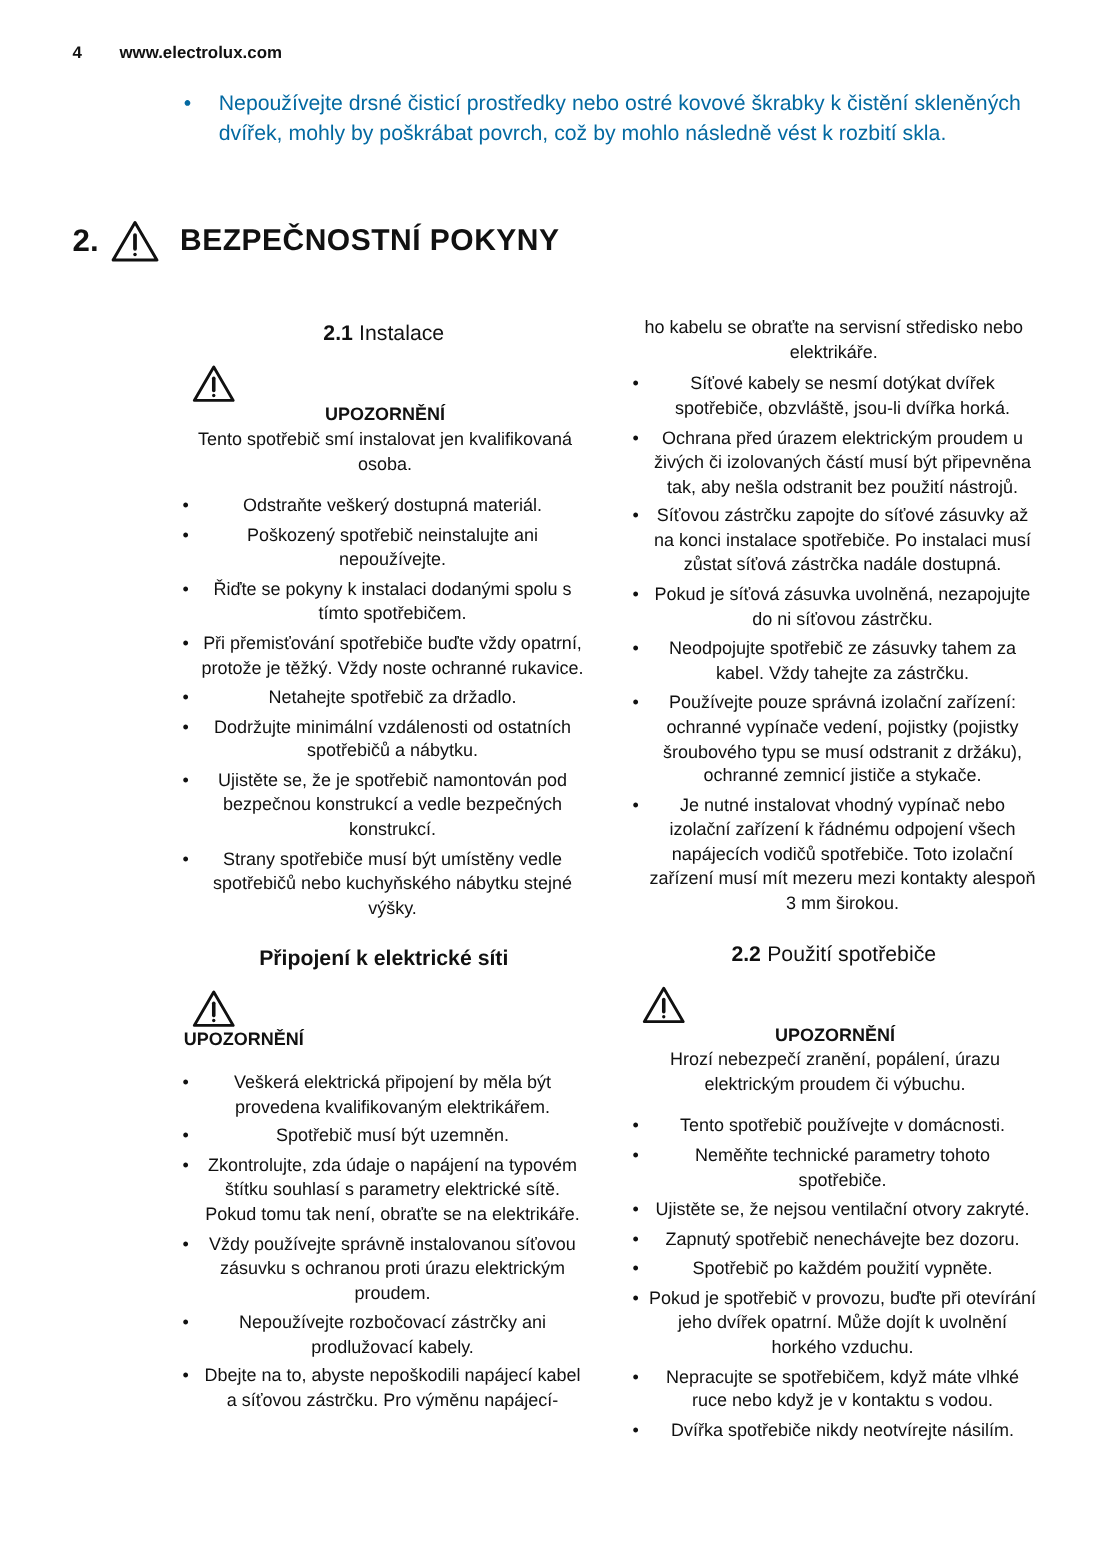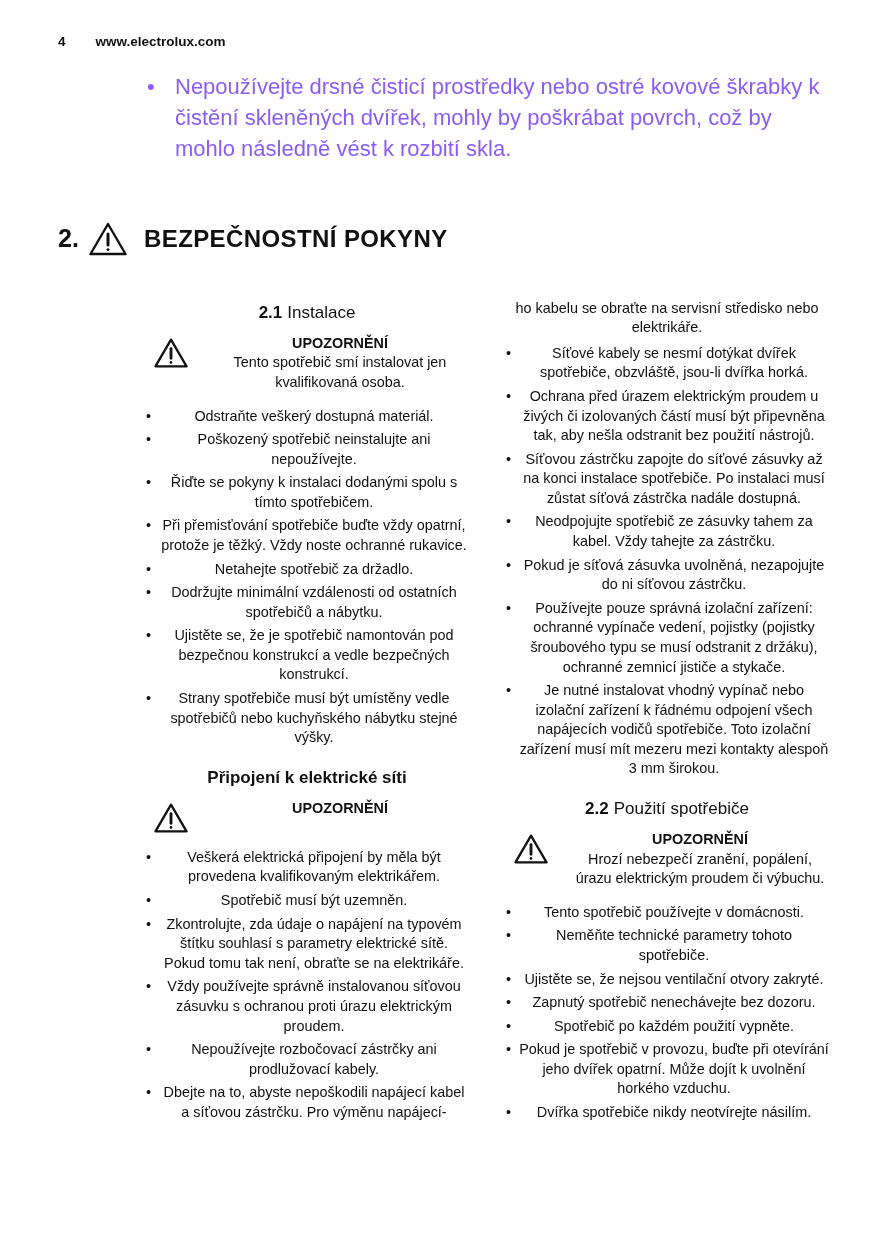--- a/index.html
+++ b/index.html
@@ -20,23 +20,23 @@
     gap: 30px;
     font-size: 13.5px;
     font-weight: bold;
     margin-bottom: 22px;
   }
   
   .intro-list {
     list-style: none;
     margin: 0 0 0 87px;
     padding: 0;
-    font-size: 22px;
+    font-size: 17px;
     line-height: 1.42;
-    color: #8b5cf6;
+    color: #0369a1;
   }
   .intro-list li { position: relative; padding-left: 30px; }
   .intro-list li::before { content: "•"; position: absolute; left: 2px; }
   
   .section-heading {
     display: flex;
     align-items: center;
     margin: 56px 0 42px 0;
   }
   .sec-num { font-size: 25px; font-weight: bold; width: 30px; }
@@ -61,20 +61,21 @@
   .subheading { margin: 2px 0 10px 0; font-size: 17px; }
   .subheading .sub-num { font-weight: bold; margin-right: 5px; }
   .subheading .sub-text { font-weight: normal; }
   .subheading2 { margin: 16px 0 10px 0; font-size: 17px; font-weight: bold; }
   .subheading-mt { margin-top: 18px; }
   
   .warning {
     display: flex;
     align-items: flex-start;
     margin: 8px 0 14px 2px;
+    flex-direction: column;
   }
   .warning .warn-icon { width: 58px; padding-top: 3px; justify-content: flex-start; padding-left: 6px; }
   .warn-text { flex: 1; }
   .warn-title { font-weight: bold; }
   .warn-body { font-weight: normal; }
   
   .bullets { list-style: none; margin: 0 0 4px 0; padding: 0; }
   .bullets li { position: relative; padding-left: 14px; margin-bottom: 4px; }
   .bullets li::before { content: "•"; position: absolute; left: 1px; }
   .cont-paragraph { margin: 0 0 6px 0; }
@@ -165,22 +166,22 @@
     </div>
 
     <div class="col">
 
       <p class="cont-paragraph">ho kabelu se obraťte na servisní středisko nebo elektrikáře.</p>
 
       <ul class="bullets">
           <li>Síťové kabely se nesmí dotýkat dvířek spotřebiče, obzvláště, jsou-li dvířka horká.</li>
           <li>Ochrana před úrazem elektrickým proudem u živých či izolovaných částí musí být připevněna tak, aby nešla odstranit bez použití nástrojů.</li>
           <li>Síťovou zástrčku zapojte do síťové zásuvky až na konci instalace spotřebiče. Po instalaci musí zůstat síťová zástrčka nadále dostupná.</li>
+          <li>Pokud je síťová zásuvka uvolněná, nezapojujte do ni síťovou zástrčku.</li>
           <li>Neodpojujte spotřebič ze zásuvky tahem za kabel. Vždy tahejte za zástrčku.</li>
-          <li>Pokud je síťová zásuvka uvolněná, nezapojujte do ni síťovou zástrčku.</li>
           <li>Používejte pouze správná izolační zařízení: ochranné vypínače vedení, pojistky (pojistky šroubového typu se musí odstranit z držáku), ochranné zemnicí jističe a stykače.</li>
           <li>Je nutné instalovat vhodný vypínač nebo izolační zařízení k řádnému odpojení všech napájecích vodičů spotřebiče. Toto izolační zařízení musí mít mezeru mezi kontakty alespoň 3 mm širokou.</li>
         </ul>
 
       <h2 class="subheading subheading-mt">
         <span class="sub-num">2.2</span><span class="sub-text">Použití spotřebiče</span>
       </h2>
 
       <div class="warning">
         <span class="warn-icon">
@@ -196,20 +197,21 @@
         </div>
       </div>
 
       <ul class="bullets">
           <li>Tento spotřebič používejte v domácnosti.</li>
           <li>Neměňte technické parametry tohoto spotřebiče.</li>
           <li>Ujistěte se, že nejsou ventilační otvory zakryté.</li>
           <li>Zapnutý spotřebič nenechávejte bez dozoru.</li>
           <li>Spotřebič po každém použití vypněte.</li>
           <li>Pokud je spotřebič v provozu, buďte při otevírání jeho dvířek opatrní. Může dojít k uvolnění horkého vzduchu.</li>
+          <li>Nepracujte se spotřebičem, když máte vlhké ruce nebo když je v kontaktu s vodou.</li>
           <li>Dvířka spotřebiče nikdy neotvírejte násilím.</li>
         </ul>
 
     </div>
 
   </div>
 
 </div>
 
 </body></html>

